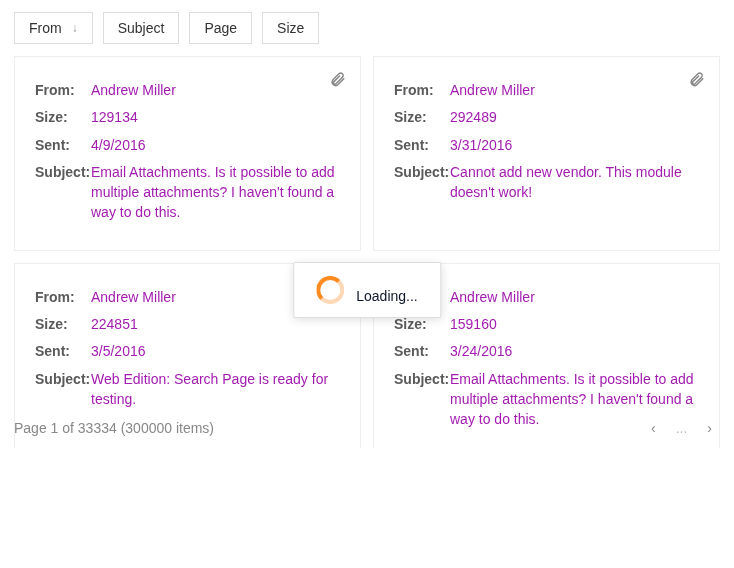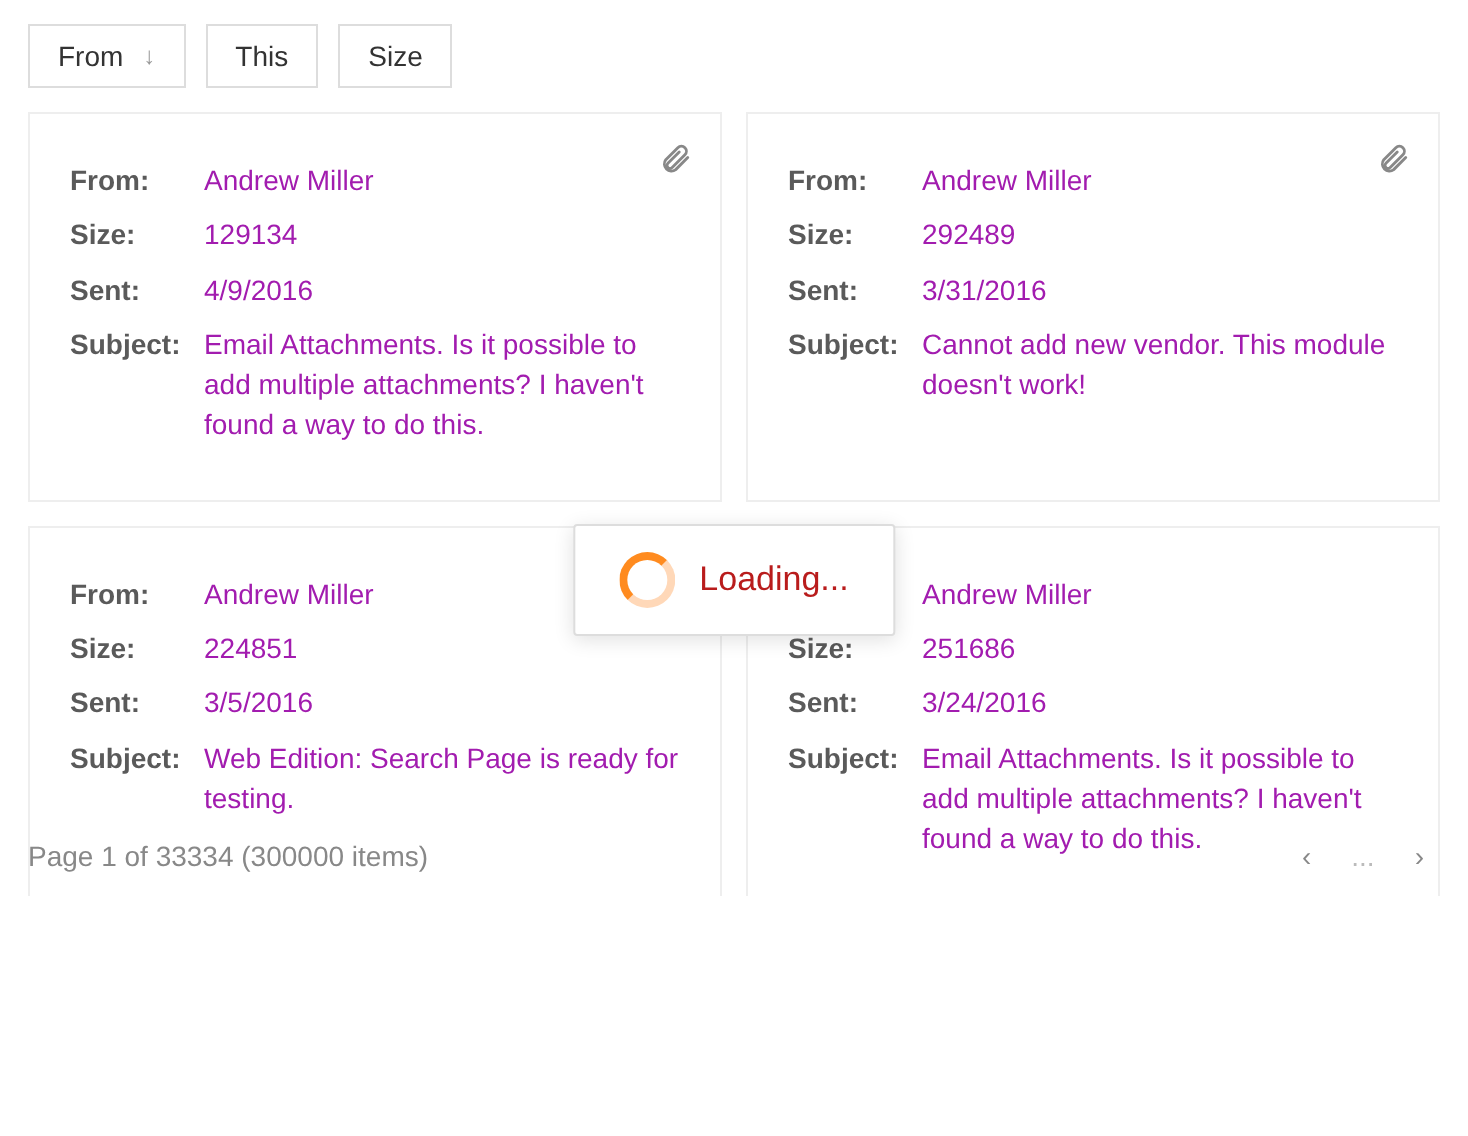--- a/index.html
+++ b/index.html
@@ -4,46 +4,49 @@
 <style>
   * { box-sizing: border-box; }
   html, body { margin: 0; padding: 0; font-family: "Segoe UI", Arial, sans-serif; font-size: 14px; color: #333; background: #fff; }
   .container { width: 734px; height: 448px; position: relative; padding: 12px 14px; }
   .toolbar { display: flex; gap: 10px; margin-bottom: 12px; }
   .sort-btn { border: 1px solid #ddd; background: #fff; padding: 7px 14px; cursor: pointer; display: flex; align-items: center; gap: 10px; color: #333; font-size: 14px; }
   .sort-btn .arrow { color: #999; font-size: 12px; }
   .cards { display: grid; grid-template-columns: 1fr 1fr; gap: 12px; }
   .card { border: 1px solid #eee; padding: 16px 20px 20px 20px; position: relative; }
   .clip { position: absolute; top: 14px; right: 14px; color: #888; }
-  .row { display: flex; gap: 11px; margin: 7px 0; line-height: 1.45; }
+  .row { display: flex; gap: 0; margin: 7px 0; line-height: 1.45; }
   .label { width: 56px; flex-shrink: 0; font-weight: 600; color: #5a5a5a; }
   .value { color: #a21caf; }
   .pager { position: absolute; left: 14px; right: 14px; bottom: 12px; display: flex; align-items: center; gap: 4px; color: #888; margin-top: 36px; }
   .pager .summary { margin-right: auto; color: #888; font-size: 14px; }
   .pg { min-width: 24px; height: 31px; display: inline-flex; align-items: center; justify-content: center; padding: 0 7px; cursor: pointer; color: #888; }
   .pg.active { background: #ff8b1f; color: #fff; }
   .nav { color: #888; font-size: 14px; padding: 0 8px; cursor: pointer; }
   .ellipsis { color: #bbb; padding: 0 8px; }
-  .overlay { position: absolute; left: 50%; top: 290px; transform: translate(-50%, -50%); background: #fff; border: 1px solid #ddd; box-shadow: 0 2px 10px rgba(0,0,0,0.12); padding: 13px 22px; display: flex; align-items: center; gap: 12px; color: #b91c1c; font-size: 17px; border-radius: 2px; }
+  .overlay { position: absolute; left: 50%; top: 290px; transform: translate(-50%, -50%); background: #fff; border: 1px solid #ddd; box-shadow: 0 2px 10px rgba(0,0,0,0.12); padding: 13px 22px; display: flex; align-items: flex-end; gap: 12px; color: #0f172a; font-size: 14px; border-radius: 2px; }
   .spinner { width: 28px; height: 28px; border: 4px solid #ff8b1f; border-right-color: #ffd8b8; border-bottom-color: #ffd8b8; border-radius: 50%; animation: spin 1s linear infinite; }
   @keyframes spin { to { transform: rotate(360deg); } }
   svg.paperclip { width: 17px; height: 17px; }
 </style>
 </head>
 <body>
 
 <div class="container">
 
   <div class="toolbar" id="toolbar">
       <div class="sort-btn">
         <span>From</span>
         <span class="arrow">↓</span>
       </div>
       <div class="sort-btn">
-        <span>This</span>
+        <span>Subject</span>
+      </div>
+      <div class="sort-btn">
+        <span>Page</span>
       </div>
       <div class="sort-btn">
         <span>Size</span>
       </div>
     </div>
 
   <div class="cards" id="cards">
       <div class="card">
         <span class="clip"><svg class="paperclip" viewBox="0 0 24 24" fill="none" stroke="#888" stroke-width="2" stroke-linecap="round" stroke-linejoin="round">
             <path d="M21 11l-8.5 8.5a5 5 0 0 1-7-7L14 4a3.5 3.5 0 0 1 5 5l-9 9a2 2 0 0 1-3-3l8-8"></path>
@@ -104,21 +107,21 @@
           <div class="value">Web Edition: Search Page is ready for testing.</div>
         </div>
       </div>
       <div class="card">
         <div class="row">
           <div class="label">From:</div>
           <div class="value">Andrew Miller</div>
         </div>
         <div class="row">
           <div class="label">Size:</div>
-          <div class="value">251686</div>
+          <div class="value">159160</div>
         </div>
         <div class="row">
           <div class="label">Sent:</div>
           <div class="value">3/24/2016</div>
         </div>
         <div class="row">
           <div class="label">Subject:</div>
           <div class="value">Email Attachments. Is it possible to add multiple attachments? I haven't found a way to do this.</div>
         </div>
       </div>

